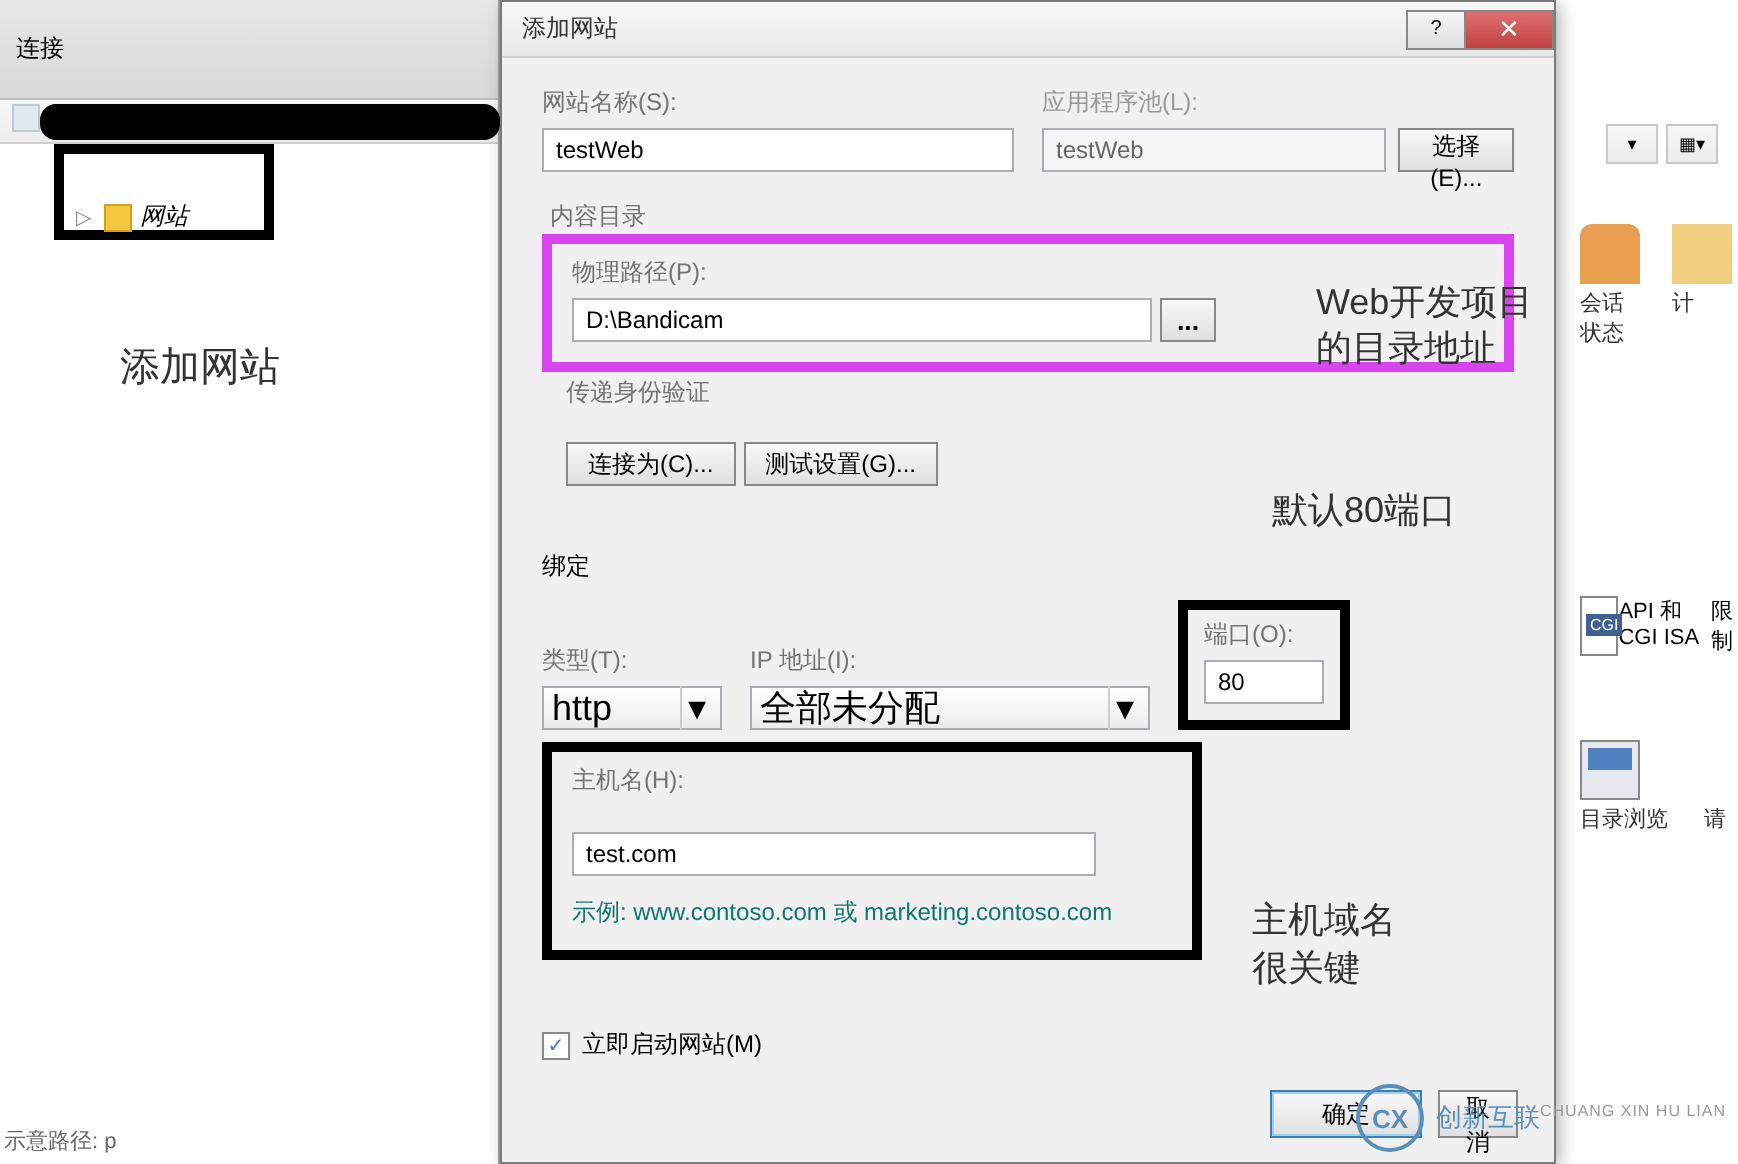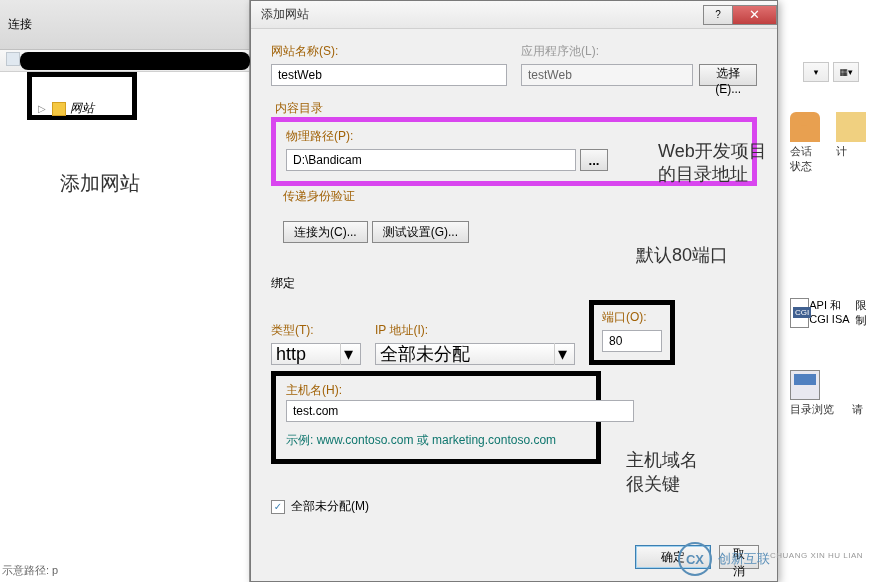--- a/index.html
+++ b/index.html
@@ -130,21 +130,21 @@
       width: 45px;
       font-size: 13px;
     }
     
     .dialog-body {
       padding: 14px 20px;
     }
     
     .row { display: flex; gap: 14px; margin-bottom: 6px; }
     .col { display: flex; flex-direction: column; gap: 4px; }
-    .lbl { font-size: 12px; color: #a16207; }
+    .lbl { font-size: 12px; color: #737373; }
     .lbl.disabled { color: #999; }
     
     .txt-input {
       height: 22px;
       padding: 2px 6px;
       border: 1px solid #abadb3;
       background: #fff;
       font-size: 12px;
       width: 100%;
     }
@@ -402,28 +402,28 @@
         <div class="port-highlight">
           <div class="col" style="width:60px">
             <span class="lbl">端口(O):</span>
             <input class="txt-input" value="80" style="">
           </div>
         </div>
       </div>
 
       <div class="hostname-highlight" style="margin-top:6px">
         <span class="lbl">主机名(H):</span>
-        <input class="txt-input" style="margin-top: 1px; width: 348px;" value="test.com">
+        <input class="txt-input" style="margin-top: 17px; width: 262px;" value="test.com">
         <div class="example-text">示例: www.contoso.com 或 marketing.contoso.com</div>
       </div>
     </div>
 
     <div class="checkbox-row">
       <div class="chk">✓</div>
-      <span>全部未分配(M)</span>
+      <span>立即启动网站(M)</span>
     </div>
   </div>
 
   <div class="dialog-footer">
     <button class="btn primary">确定</button>
     <button class="btn" style="width:40px">取消</button>
   </div>
 </div>
 
 <div class="right-top-controls">

